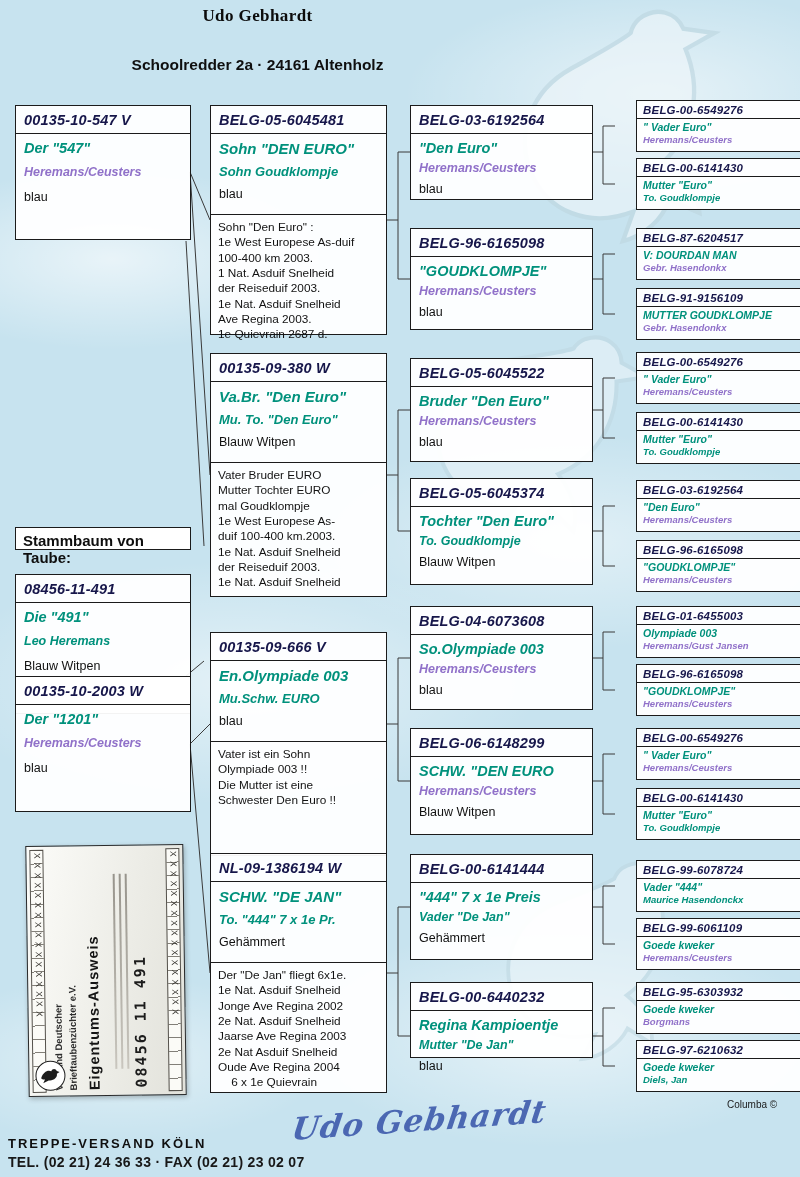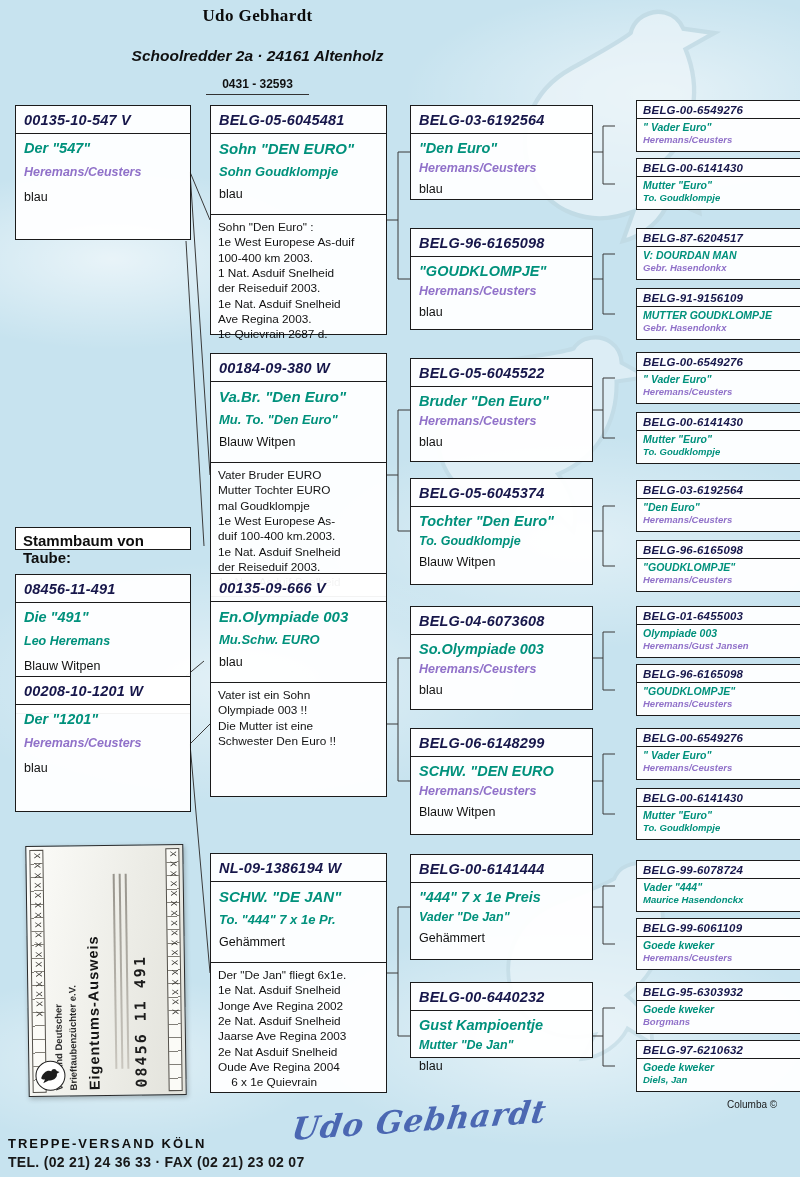--- a/index.html
+++ b/index.html
@@ -24,21 +24,21 @@
   .bird{position:absolute;z-index:0;pointer-events:none}
   .bird path{fill:#eef6fa;stroke:#bed7e1;stroke-width:3}
   .bird1{left:480px;top:-15px;width:290px;transform:rotate(-14deg);opacity:.65}
   .bird2{left:398px;top:295px;width:275px;transform:rotate(7deg);opacity:.55}
   .bird3{left:470px;top:835px;width:255px;transform:rotate(-6deg);opacity:.55}
   .connectors{position:absolute;left:0;top:0;z-index:1;pointer-events:none}
   .connectors path{stroke:#3a3a3a;stroke-width:1;fill:none}
 
   .header{position:absolute;left:0;top:6px;width:515px;text-align:center;z-index:2}
   .h-name{font-family:"Liberation Serif",serif;font-weight:bold;font-size:17px;letter-spacing:.4px;color:#0c0c0c}
-  .h-addr{font-style:italic;font-weight:bold;font-size:15.5px;margin-top:21px;color:#0f0f0f}
+  .h-addr{font-weight:bold;font-size:15.5px;margin-top:30px;color:#0f0f0f}
   .h-phone{display:inline-block;font-weight:bold;font-size:12px;margin-top:12px;padding:0 16px 3px;border-bottom:1.5px solid #333}
 
   .col{position:absolute;top:0;height:100%;z-index:2}
   #gen1{left:15px;width:176px}
   #gen2{left:210px;width:177px}
   #gen3{left:410px;width:183px}
   #gen4{left:636px;width:172px}
 
   .pbox{position:absolute;left:0;width:100%;background:rgba(255,255,255,.95);border:1px solid var(--border)}
   .box-head{padding:6px 8px 5px;border-bottom:1px solid var(--border)}
@@ -52,21 +52,21 @@
   .box-notes{border-top:1px solid var(--border);padding:5px 7px;font-size:11.8px;line-height:1.3;color:#121212;white-space:pre-wrap}
 
   #gen1 .pbox:nth-of-type(1){top:105px;height:135px}
   #gen1 .pbox:nth-of-type(2){top:574px;height:140px}
   #gen1 .pbox:nth-of-type(3){top:676px;height:136px}
   #gen1 .pdesc{margin-top:9px}
   #gen1 .pcolor{margin-top:11px}
 
   #gen2 .pbox:nth-of-type(1){top:105px;height:230px}
   #gen2 .pbox:nth-of-type(2){top:353px;height:244px}
-  #gen2 .pbox:nth-of-type(3){top:573px;height:224px}
+  #gen2 .pbox:nth-of-type(3){top:632px;height:224px}
   #gen2 .pbox:nth-of-type(4){top:853px;height:240px}
   #gen2 .box-body{height:80px}
   #gen2 .pname{font-size:15px}
   #gen2 .pdesc{font-size:13px;margin-top:7px}
   #gen2 .pcolor{margin-top:8px}
 
   #gen3 .pbox:nth-of-type(1){top:105px;height:95px}
   #gen3 .pbox:nth-of-type(2){top:228px;height:102px}
   #gen3 .pbox:nth-of-type(3){top:358px;height:104px}
   #gen3 .pbox:nth-of-type(4){top:478px;height:107px}
@@ -160,21 +160,20 @@
              M593,531 H603 M603,506 V566 M603,506 H615 M603,566 H615
              M593,658 H603 M603,632 V690 M603,632 H615 M603,690 H615
              M593,781 H603 M603,754 V814 M603,754 H615 M603,814 H615
              M593,907 H603 M603,886 V944 M603,886 H615 M603,944 H615
              M593,1036 H603 M603,1008 V1066 M603,1008 H615 M603,1066 H615"></path>
   </svg>
 
   <div class="header">
     <div class="h-name">Udo Gebhardt</div>
     <div class="h-addr">Schoolredder 2a   ·   24161 Altenholz</div>
-    <div><span class="h-phone">0431 - 32593</span></div>
   </div>
 
   <div class="subject-label">Stammbaum von Taube:</div>
 
   <div id="gen1" class="col">
   <div class="pbox">
     <div class="box-head">
       <div class="ring">00135-10-547 V</div>
     </div>
     <div class="box-body">
@@ -190,21 +189,21 @@
     </div>
     <div class="box-body">
       <div class="pname">Die "491"</div>
       <div class="pdesc" data-color="teal">Leo Heremans</div>
       <div class="pcolor">Blauw Witpen</div>
     </div>
   </div>
 
   <div class="pbox">
     <div class="box-head">
-      <div class="ring">00208-10-1201 W</div>
+      <div class="ring">00135-10-2003 W</div>
     </div>
     <div class="box-body">
       <div class="pname">Der "1201"</div>
       <div class="pdesc" data-color="purple">Heremans/Ceusters</div>
       <div class="pcolor">blau</div>
     </div>
   </div>
 </div>
   <div id="gen2" class="col">
   <div class="pbox">
@@ -221,21 +220,21 @@
 100-400 km 2003.
 1 Nat. Asduif Snelheid
 der Reiseduif 2003.
 1e Nat. Asduif Snelheid
 Ave Regina 2003.
 1e Quievrain 2687 d.</div>
   </div>
 
   <div class="pbox">
     <div class="box-head">
-      <div class="ring">00184-09-380 W</div>
+      <div class="ring">00135-09-380 W</div>
     </div>
     <div class="box-body">
       <div class="pname">Va.Br. "Den Euro"</div>
       <div class="pdesc" data-color="teal">Mu. To. "Den Euro"</div>
       <div class="pcolor">Blauw Witpen</div>
     </div>
     <div class="box-notes">Vater Bruder EURO
 Mutter Tochter EURO
 mal Goudklompje
 1e West Europese As-
@@ -355,21 +354,21 @@
       <div class="pdesc" data-color="teal">Vader "De Jan"</div>
       <div class="pcolor">Gehämmert</div>
     </div>
   </div>
 
   <div class="pbox">
     <div class="box-head">
       <div class="ring">BELG-00-6440232</div>
     </div>
     <div class="box-body">
-      <div class="pname">Gust Kampioentje</div>
+      <div class="pname">Regina Kampioentje</div>
       <div class="pdesc" data-color="teal">Mutter "De Jan"</div>
       <div class="pcolor">blau</div>
     </div>
   </div>
 </div>
   <div id="gen4" class="col">
   <div class="pbox">
     <div class="box-head">
       <div class="ring">BELG-00-6549276</div>
     </div>

